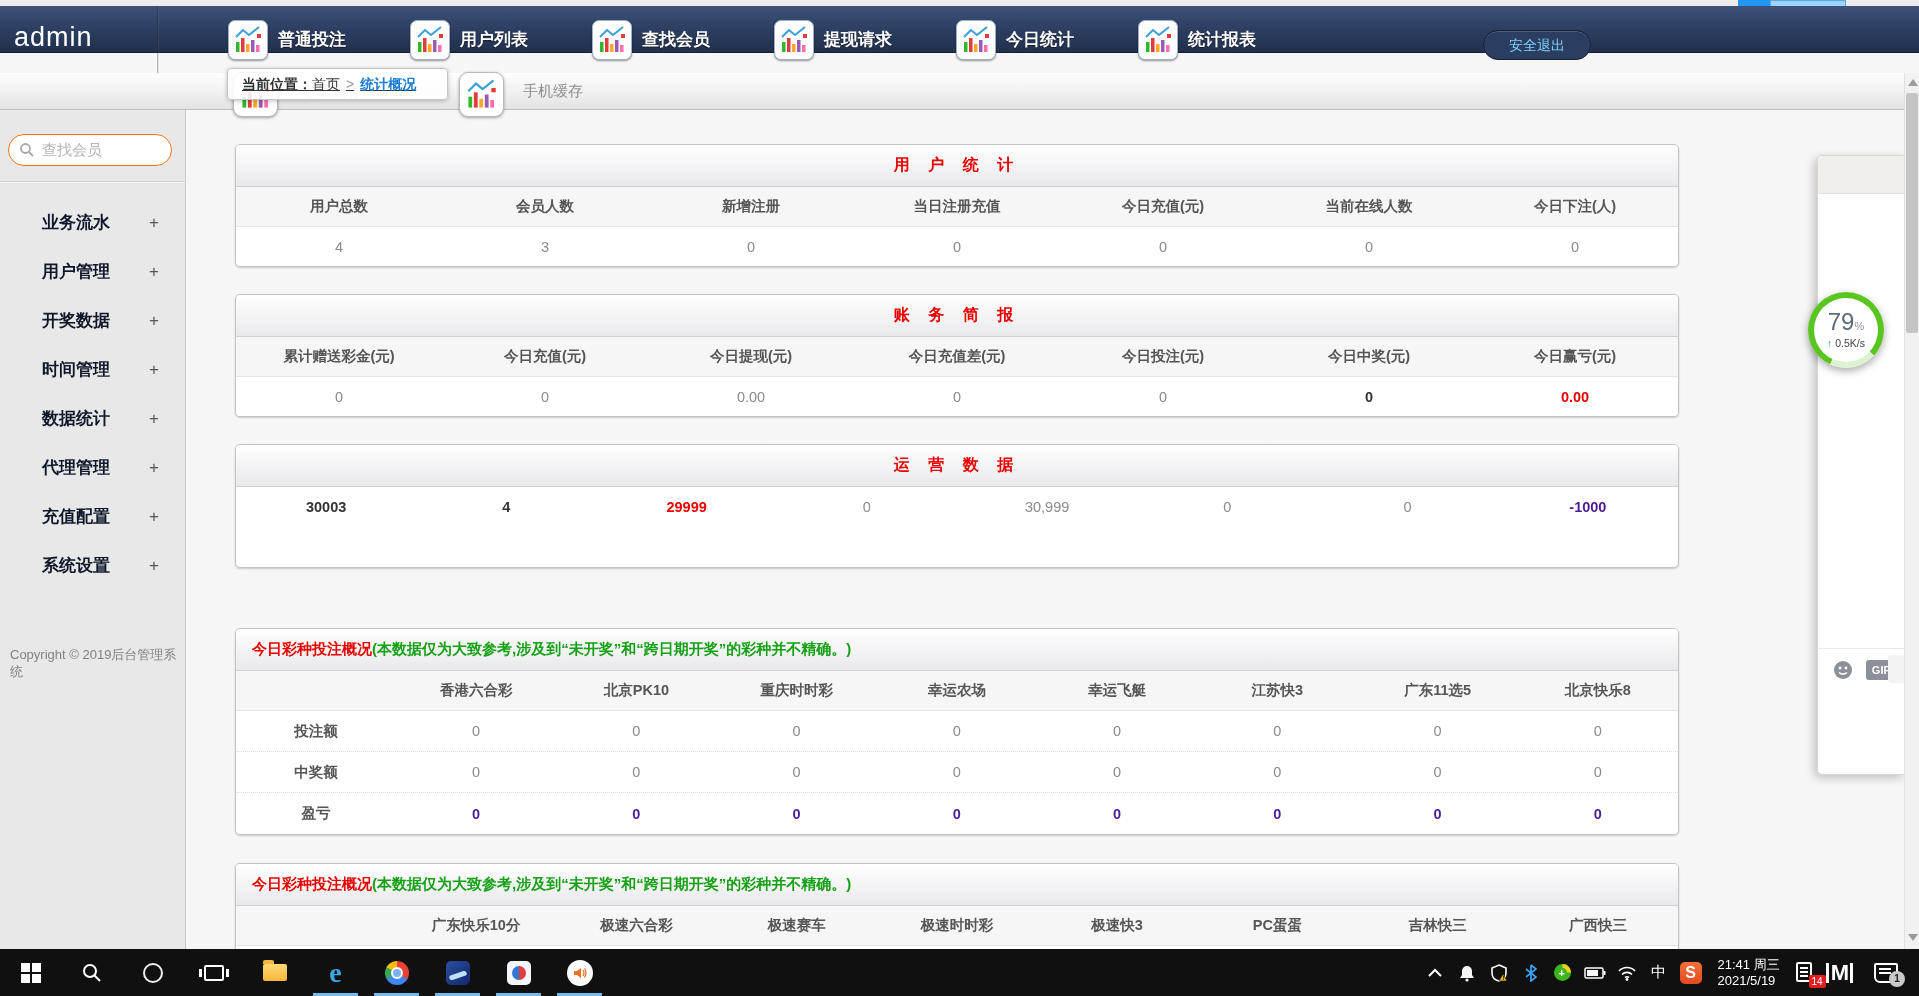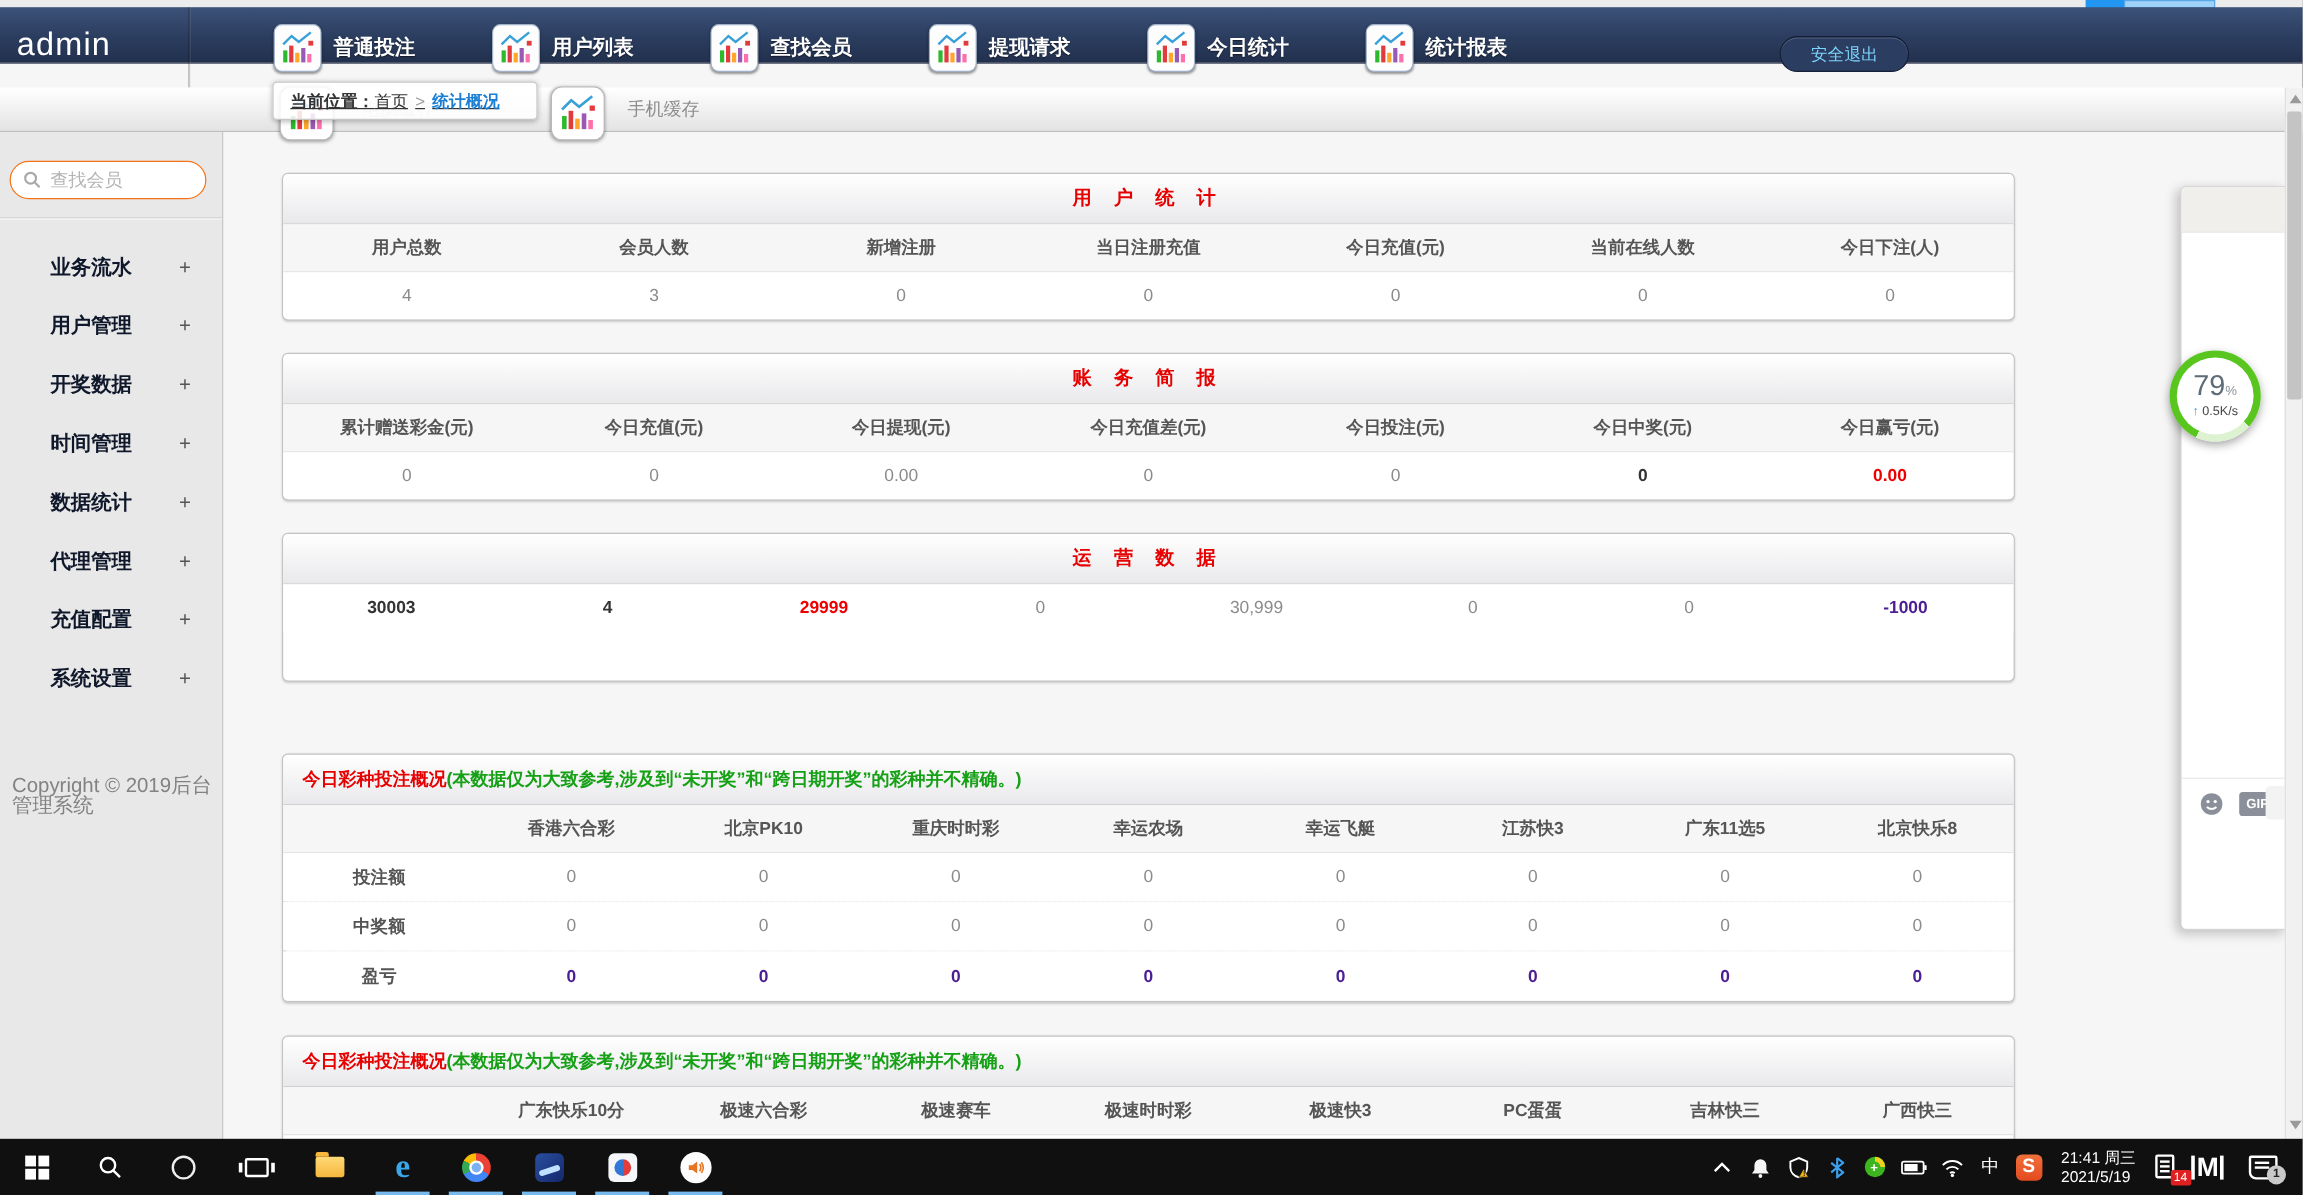--- a/index.html
+++ b/index.html
@@ -51,21 +51,21 @@
   .search-pill { position:absolute; left:8px; top:24px; width:164px; height:32px; background:#fff;
     border:1px solid #f97316; border-radius:16px; display:flex; align-items:center; padding:0 10px; gap:7px; }
   .search-pill svg { width:16px; height:16px; flex:0 0 auto; }
   .search-pill .ph { color:#b3b3b3; font-size:15px; }
   .side-divider { position:absolute; left:0; top:71px; width:100%; height:2px;
     border-top:1px solid #d2d2d2; border-bottom:1px solid #f5f5f5; }
   .side-menu { position:absolute; left:0; top:88px; width:100%; }
   .side-item { height:49px; display:flex; align-items:center; padding:0 26px 0 42px; cursor:pointer; }
   .side-item .t { font-size:17px; font-weight:bold; color:#0f172a; flex:1; }
   .side-item .plus { font-size:17px; color:#555; }
-  .copyright { position:absolute; left:10px; top:536px; width:170px; font-size:17px; color:#828282; line-height:17px; }
+  .copyright { position:absolute; left:10px; top:536px; width:170px; font-size:13px; color:#828282; line-height:17px; }
 
   
   .panel { position:absolute; left:235px; width:1444px; background:#fff; border:1px solid #c3c3c3;
     border-radius:5px; box-shadow:0 1px 2px rgba(0,0,0,.18); overflow:hidden; }
   .panel-title { height:42px; background:linear-gradient(#ffffff,#e9e9ec); border-bottom:1px solid #d0d0d0;
     display:flex; align-items:center; }
   .panel-title.center { justify-content:center; }
   .panel-title.left { justify-content:flex-start; padding-left:16px; }
   .red-title { color:#e60000; font-weight:bold; font-size:16px; letter-spacing:7px; }
   .red-inline { color:#e60000; font-weight:bold; font-size:15px; }

